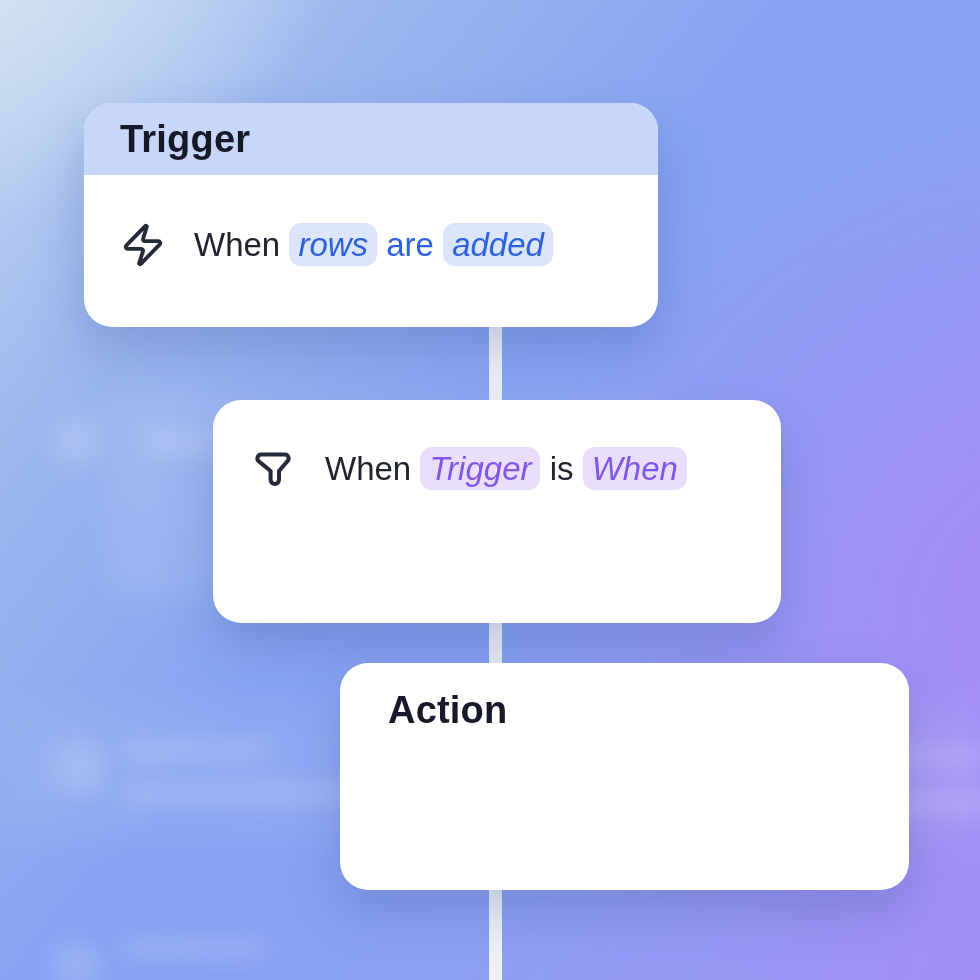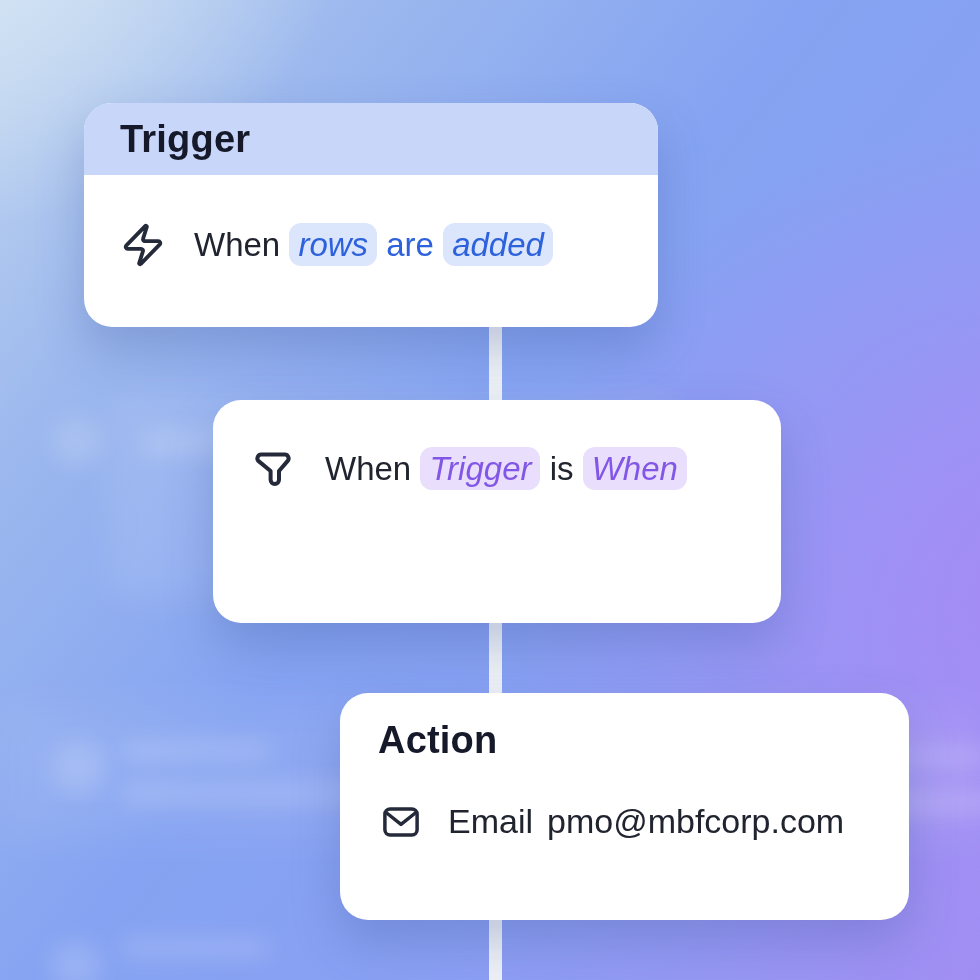--- a/index.html
+++ b/index.html
@@ -65,21 +65,21 @@
   .hl-purple{background:var(--condition-highlight-bg,#eae0fc);color:var(--condition-accent,#8357e6);}
 
   #trigger-card{left:84px;top:103px;width:574px;height:224px;}
   #trigger-card .card-header{background:var(--trigger-header-bg,#c7d6f9);}
   #trigger-card .card-body{height:139px;}
 
   #condition-card{left:213px;top:400px;width:568px;height:223px;}
   #condition-card .card-header{background:var(--condition-header-bg,#b895f6);}
   #condition-card .card-body{height:138px;}
 
-  #action-card{left:340px;top:693px;width:569px;height:227px;padding:26px 38px;box-sizing:border-box;}
+  #action-card{left:340px;top:663px;width:569px;height:227px;padding:26px 48px;box-sizing:border-box;}
   #action-card .card-title{line-height:1.15;}
   #action-card .card-body{padding:0;margin-top:38px;gap:24px;}
   #action-card .rule-text{font-size:34px;}
   .email-address{margin-left:14px;}
 </style>
 </head>
 <body>
 
 <div class="stage">
 
@@ -123,24 +123,15 @@
       </span>
       <p class="rule-text"><span>When</span>
         <span class="hl hl-purple">Trigger</span>
         <span>is</span>
         <span class="hl hl-purple">When</span></p>
     </div>
   </section>
 
   <section class="card" id="action-card">
     <h2 class="card-title">Action</h2>
-    <div class="card-body">
-      <span class="icon-wrap">
-        <svg width="46" height="42" viewBox="0 0 24 24" fill="none" stroke-width="2" stroke-linecap="round" stroke-linejoin="round">
-          <rect x="2.8" y="4.6" width="18.4" height="14.8" rx="3"></rect>
-          <path d="M4 7l8 6.4L20 7"></path>
-        </svg>
-      </span>
-      <p class="rule-text"><span>Email</span><span class="email-address">pmo@mbfcorp.com</span></p>
-    </div>
   </section>
 
 </div>
 
 </body></html>

